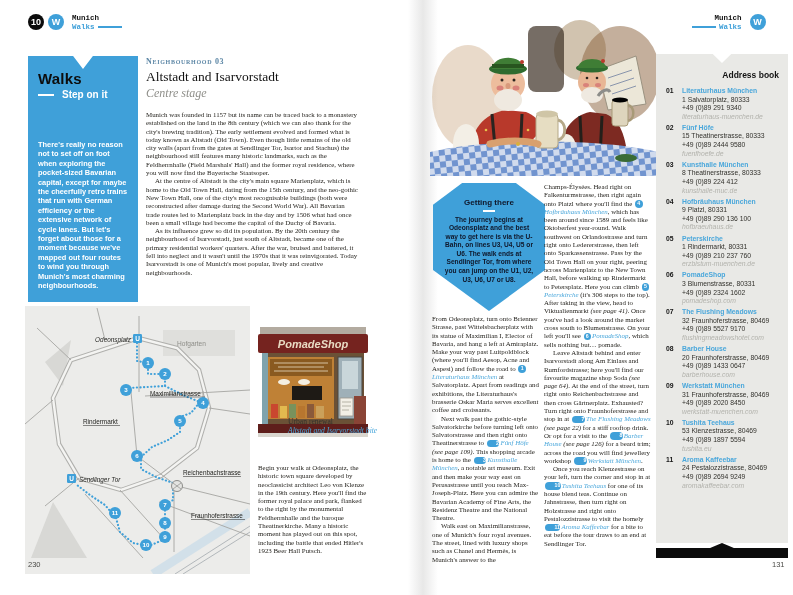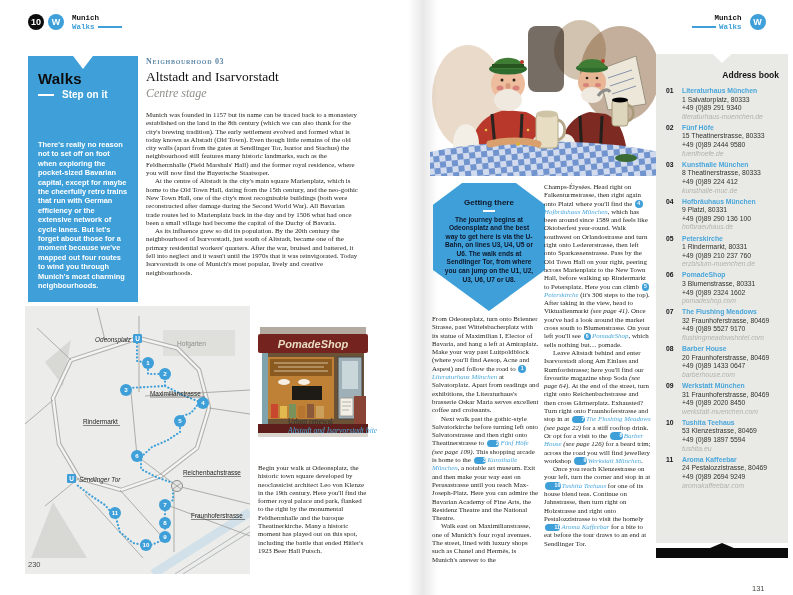--- a/index.html
+++ b/index.html
@@ -454,13 +454,13 @@
           <div class="e-name">Aroma Kaffeebar</div>
           <div>24 Pestalozzistrasse, 80469</div>
           <div>+49 (0)89 2694 9249</div>
           <div class="e-site">aromakaffeebar.com</div>
         </div>
       </div>
     </div>
 </div>
 <div class="abs blackbar"></div>
 
-<div class="abs pageno" style="left:752px;top:560px;margin-top:24px;">131</div>
+<div class="abs pageno" style="left:772px;top:560px;">131</div>
 
 </body></html>

